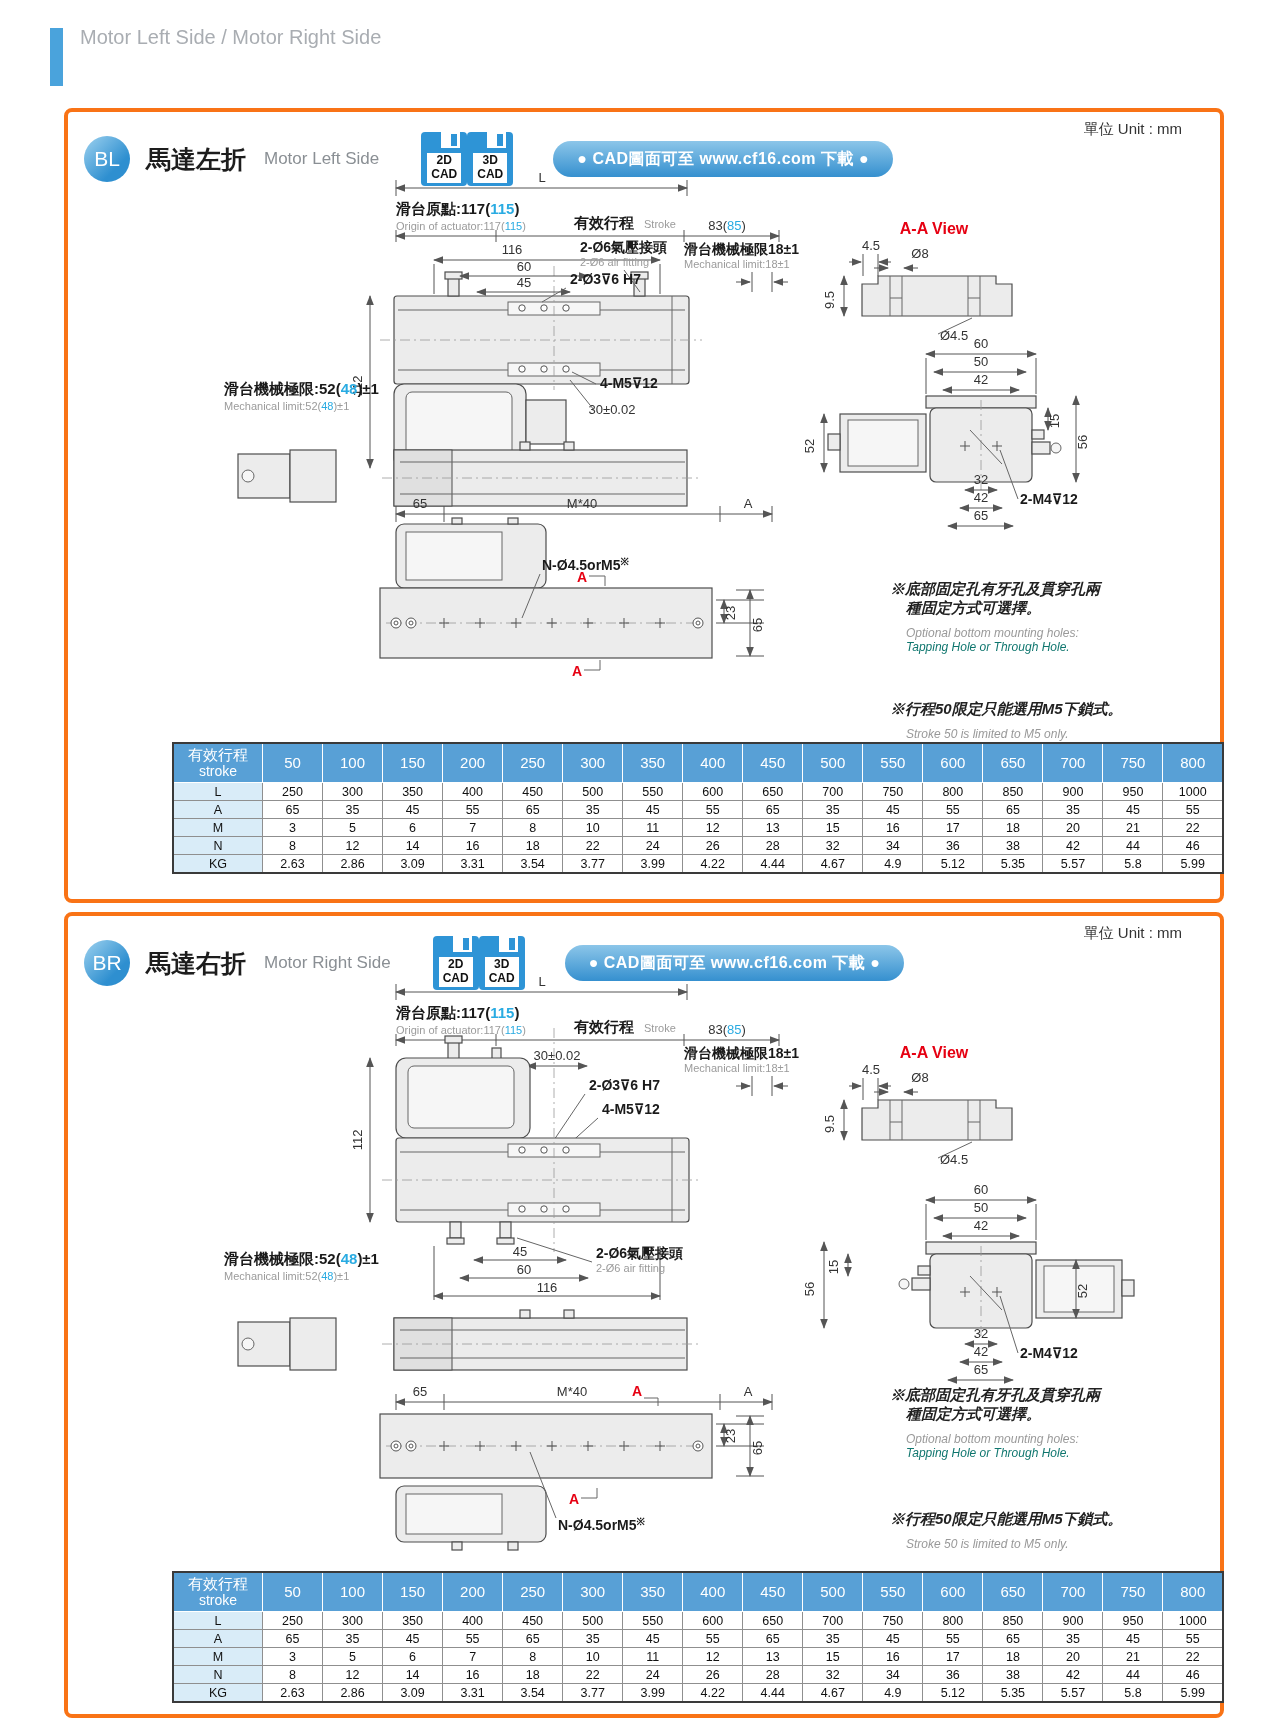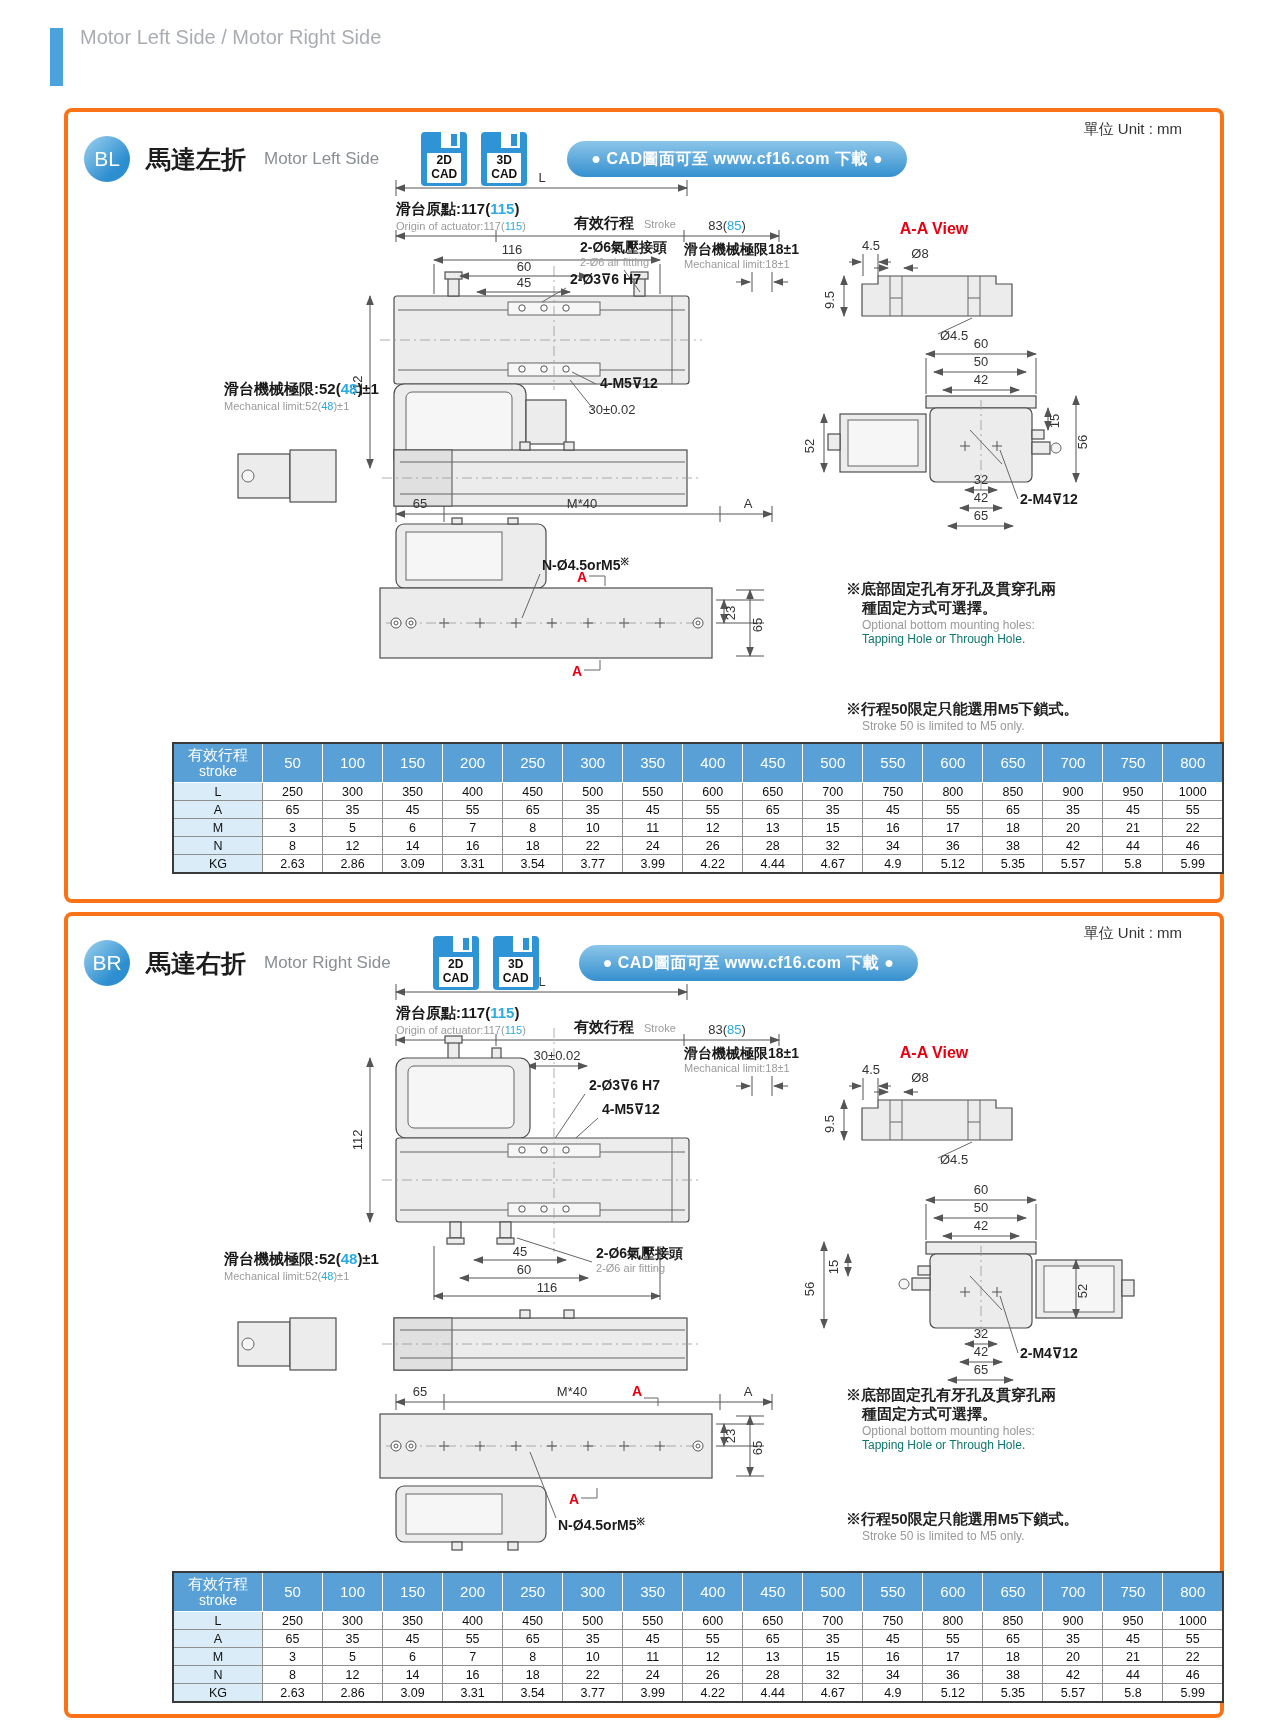--- a/index.html
+++ b/index.html
@@ -11,21 +11,21 @@
   .page-sub{margin-left:30px;font-size:20px;font-weight:normal;color:#a9adb2;margin-top:4px;}
   
   .panel{position:absolute;left:64px;width:1152px;border:4px solid #f97316;border-radius:8px;background:#fff;}
   #panel-bl{top:108px;height:787px;}
   #panel-br{top:912px;height:798px;}
   .unit{position:absolute;top:8px;right:38px;font-size:15px;color:#333;}
   .phead{position:absolute;top:20px;left:16px;display:flex;align-items:center;gap:16px;z-index:3;}
   .badge{width:46px;height:46px;border-radius:50%;background:linear-gradient(135deg,#9ed2ef,#2e8fd0 70%);color:#fff;font-size:21px;display:flex;align-items:center;justify-content:center;font-weight:normal;}
   .pname-zh{font-size:25px;font-weight:bold;color:#1d1d1d;}
   .pname-en{font-size:17px;color:#8a8f94;margin-left:2px;}
-  .floppies{display:flex;gap:14px;margin-left:26px;}
+  .floppies{display:flex;margin-left:26px;}
   .floppy{width:46px;height:54px;background:#2e94d6;border-radius:4px;position:relative;}
   .shutter{position:absolute;top:0;right:7px;width:19px;height:16px;background:#fff;}
   .shutter:after{content:"";position:absolute;right:3px;top:2px;width:6px;height:12px;background:#2e94d6;}
   .flabel{position:absolute;bottom:3px;left:50%;transform:translateX(-50%);width:34px;background:#fff;text-align:center;font-size:12px;font-weight:bold;color:#111;line-height:1.15;padding:1px 0;}
   .flabel span{display:block;}
   .cadpill{height:36px;border-radius:18px;background:linear-gradient(180deg,#8cc6e9,#3590cf);color:#fff;font-weight:bold;font-size:16px;padding:0 24px;display:flex;align-items:center;margin-left:24px;letter-spacing:.5px;}
   
   .drawing{position:absolute;left:4px;top:46px;}
   .s1{fill:#ececec;stroke:#4d4d4d;stroke-width:1.2;}
   .s2{fill:#f6f6f6;stroke:#666;stroke-width:1;}
@@ -37,24 +37,24 @@
   text.zh{font-size:14px;font-weight:bold;fill:#1a1a1a;text-anchor:start;}
   text.zhb{font-size:15px;font-weight:bold;fill:#1a1a1a;text-anchor:start;}
   text.en{font-size:11px;fill:#9b9b9b;text-anchor:start;}
   text.st{text-anchor:start;}
   .blue{fill:#29abe2;}
   text.red,tspan.red{fill:#e60012;font-weight:bold;}
   text.aa{font-size:16px;font-weight:bold;fill:#e60012;text-anchor:middle;}
   .hole{fill:#fff;stroke:#555;stroke-width:1;}
   .cross{stroke:#555;stroke-width:1;}
   
-  .note{position:absolute;left:778px;width:330px;z-index:2;}
+  .note{position:absolute;left:822px;width:330px;z-index:2;font-style:italic;}
   .note .zh1{font-size:15px;font-weight:bold;color:#222;line-height:1.25;}
   .note .zh2{font-size:15px;font-weight:bold;color:#222;line-height:1.25;margin-left:16px;}
-  .note .en1{font-size:12px;color:#999;margin-left:16px;margin-top:0;line-height:1.2;}
+  .note .en1{font-size:12px;color:#999;margin-left:16px;margin-top:8px;line-height:1.2;}
   .note .en2{font-size:12px;color:#0f766e;margin-left:16px;line-height:1.2;}
   
   table.spec{position:absolute;left:104px;width:1052px;border-collapse:collapse;table-layout:fixed;border:2px solid #3a3a3a;}
   table.spec th{background:#58a0d6;color:#fff;font-weight:normal;font-size:15px;border:1px solid #fff;height:38px;line-height:1.1;padding:0;}
   table.spec th.c0{width:88px;}
   table.spec th .hen{font-size:14px;}
   table.spec td{border:1px solid #8f8f8f;text-align:center;font-size:12.5px;height:17px;padding:0;color:#111;background:#fff;}
   table.spec td.lab{background:#d9ecf8;}
 </style>
 </head>

